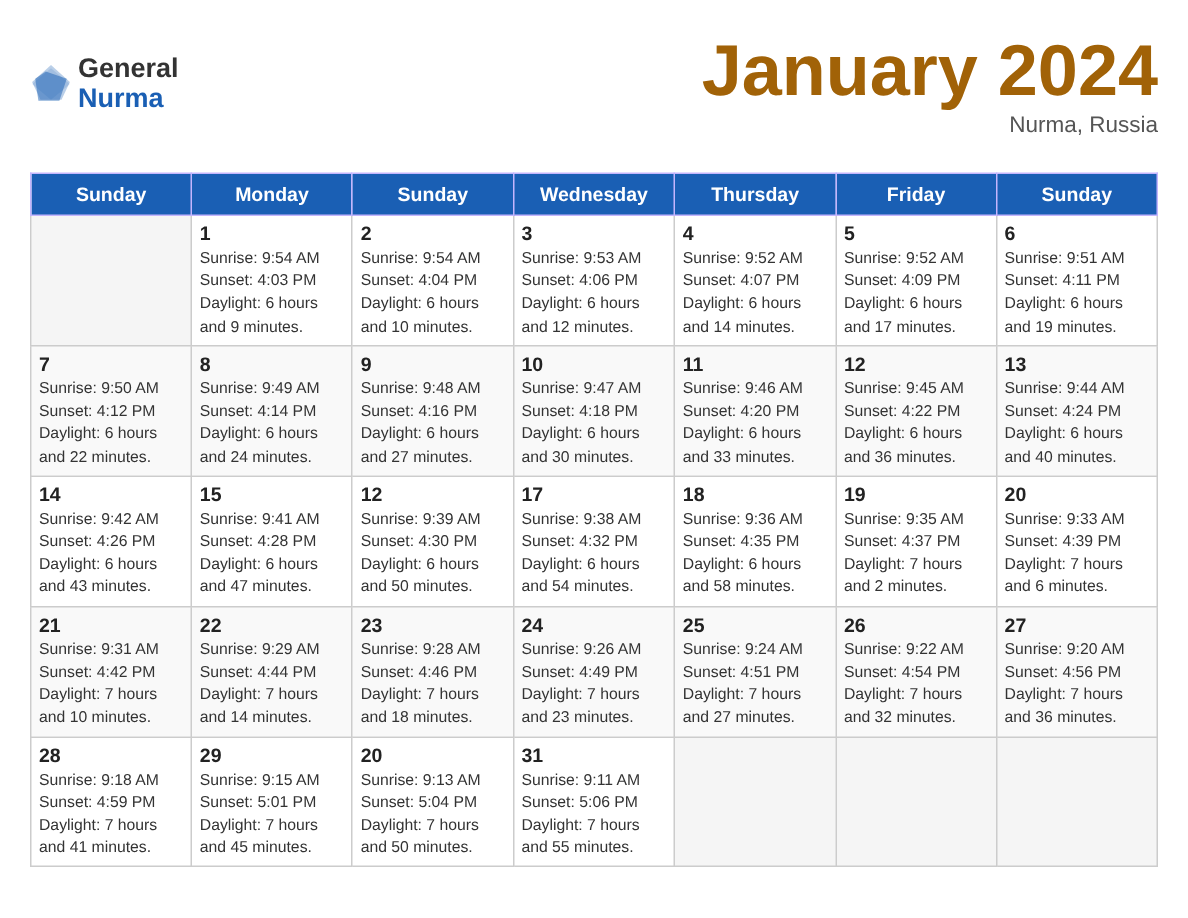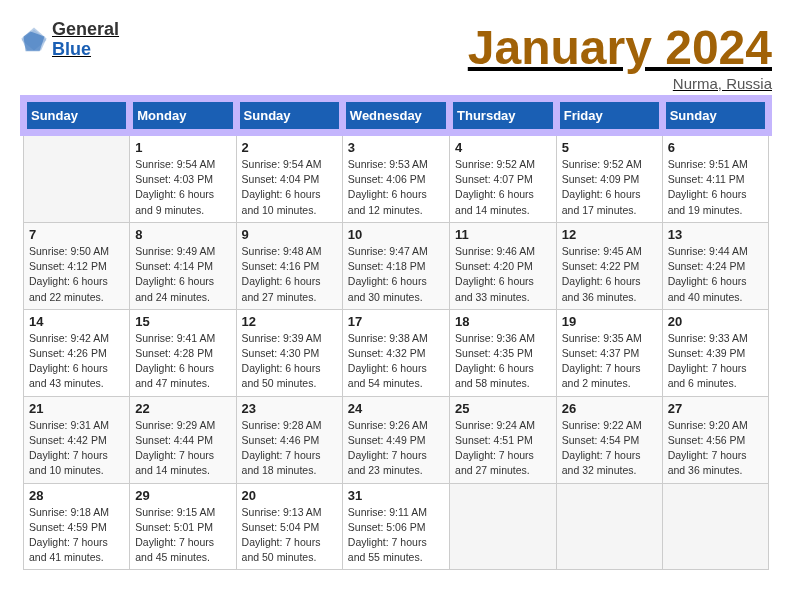--- a/index.html
+++ b/index.html
@@ -6,23 +6,22 @@
     body {
       font-family: Arial, sans-serif;
       background: #fff;
       width: 792px;
       min-height: 612px;
       padding: 20px;
     }
     .header {
       display: flex;
       justify-content: space-between;
-      align-items: flex-start;
-      margin-bottom: 3px;
-      text-decoration: underline;
+      align-items: center;
+      margin-bottom: 23px;
     }
     .logo {
       display: flex;
       align-items: center;
       gap: 4px;
     }
     .logo-text {
       display: flex;
       flex-direction: column;
       line-height: 1.1;
@@ -55,24 +54,24 @@
     }
     .calendar {
       width: 100%;
       border-collapse: collapse;
       font-size: 11px;
     }
     .calendar th {
       background: #1a5fb4;
       color: #fff;
       padding: 6px 4px;
-      text-align: left;
+      text-align: center;
       font-size: 13px;
       font-weight: bold;
-      border: 7px solid #c4b5fd;
+      border: 1px solid #c4b5fd;
     }
     .calendar td {
       border: 1px solid #ccc;
       vertical-align: top;
       padding: 4px 5px;
       width: 108px;
       min-height: 80px;
       background: #fff;
     }
     .calendar td.empty {
@@ -102,21 +101,21 @@
 
 <div class="header">
   <div class="logo">
     <svg class="logo-icon" viewBox="0 0 40 40" xmlns="http://www.w3.org/2000/svg">
       <polygon points="20,5 38,20 20,35 2,20" fill="#1a5fb4" opacity="0.15"></polygon>
       <polygon points="20,2 38,18 30,35 10,35 2,18" fill="#1a5fb4" opacity="0.3"></polygon>
       <polygon points="15,8 35,15 28,36 8,36 5,15" fill="#1a5fb4" opacity="0.5"></polygon>
     </svg>
     <div class="logo-text">
       <span class="logo-general">General</span>
-      <span class="logo-blue">Blue</span>
+      <span class="logo-blue">Nurma</span>
     </div>
   </div>
   <div class="title-area">
     <div class="month-title">January 2024</div>
     <div class="location">Nurma, Russia</div>
   </div>
 </div>
 
 <table class="calendar">
   <thead>

